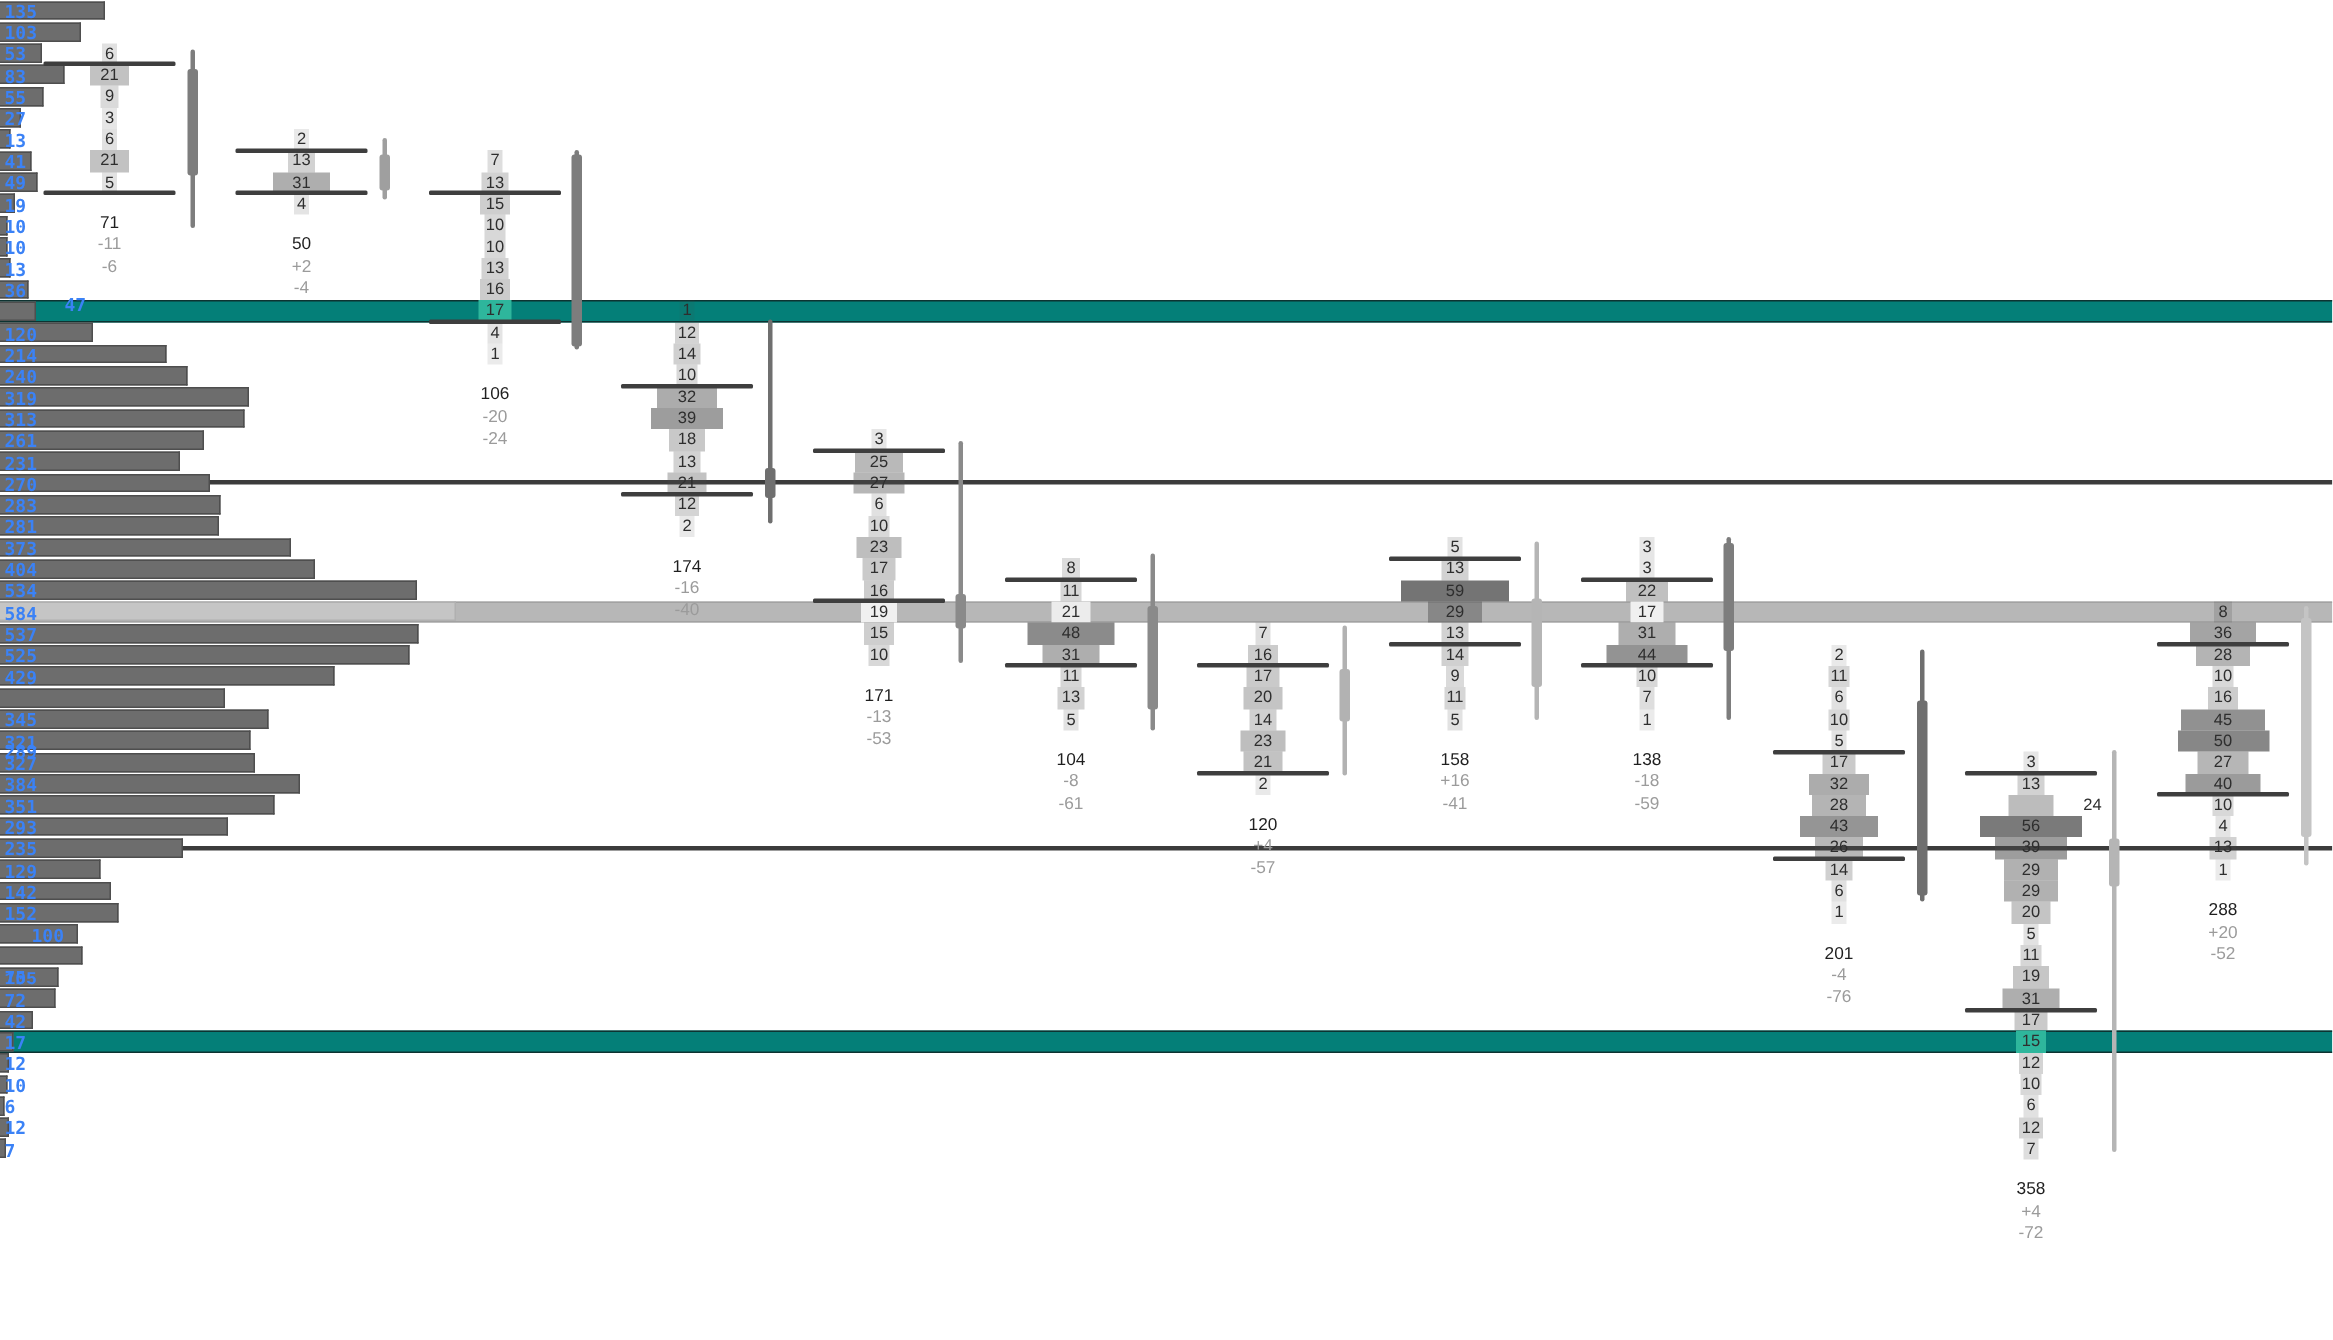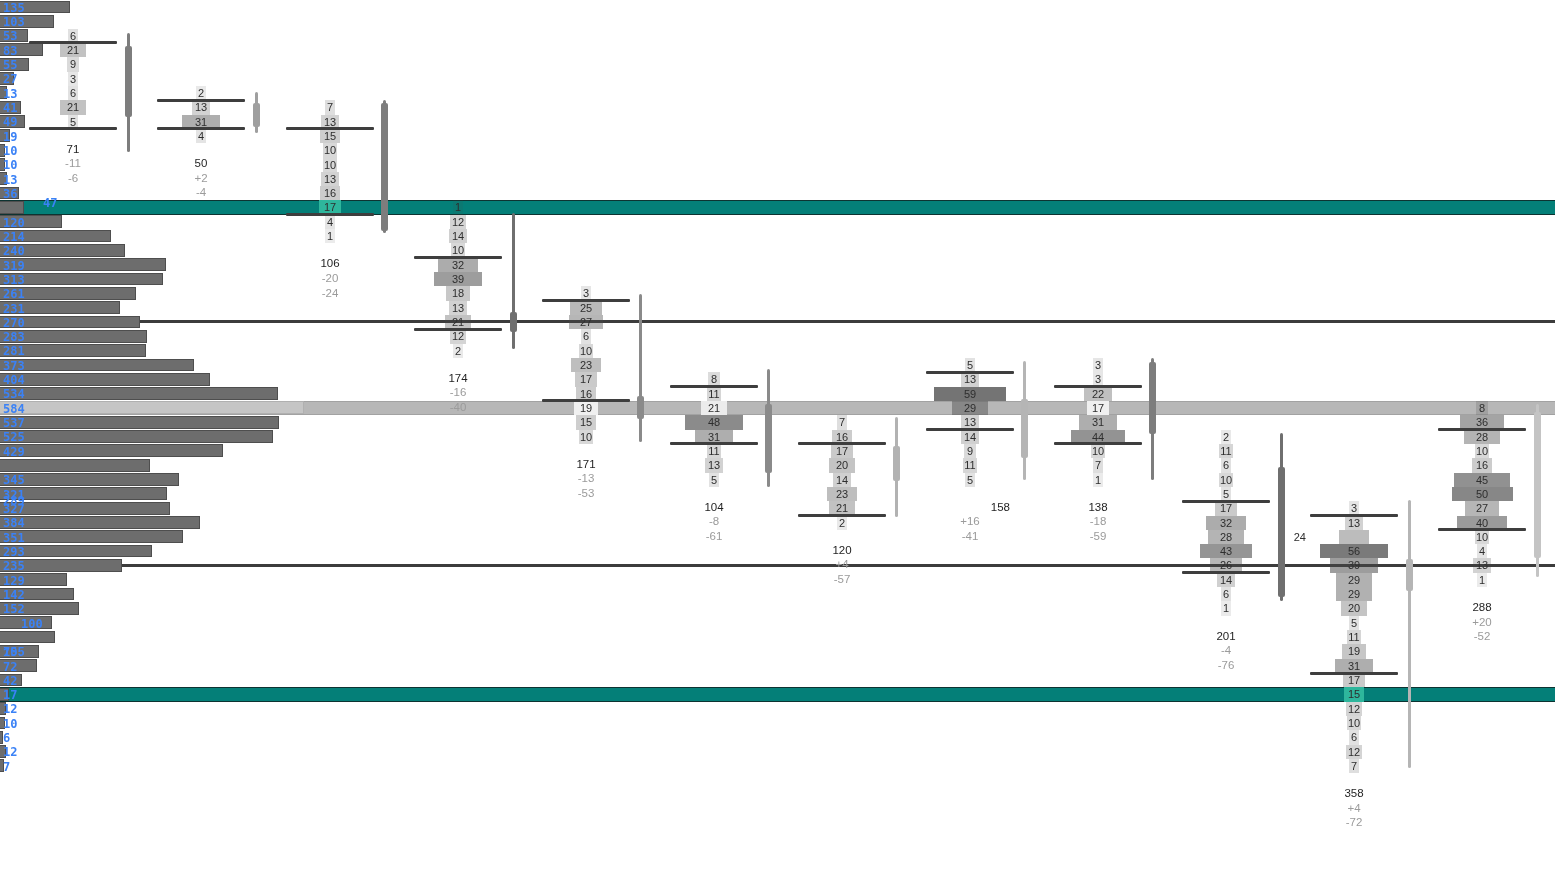--- a/index.html
+++ b/index.html
@@ -317,21 +317,21 @@
     <div class="cellbg" style="top: 443.92px; height: 14.32px; left: 963.69px; width: 12.62px; background: rgba(70, 70, 70, 0.2);"></div>
     <div class="celltext" style="top: 443.92px; left: 945px; width: 50px; color: rgb(46, 46, 46);">9</div>
     <div class="cellbg" style="top: 458.24px; height: 14.32px; left: 962.51px; width: 14.98px; background: rgba(70, 70, 70, 0.22);"></div>
     <div class="celltext" style="top: 458.24px; left: 945px; width: 50px; color: rgb(46, 46, 46);">11</div>
     <div class="cellbg" style="top: 472.56px; height: 14.32px; left: 965px; width: 10px; background: rgba(70, 70, 70, 0.157);"></div>
     <div class="celltext" style="top: 472.56px; left: 945px; width: 50px; color: rgb(46, 46, 46);">5</div>
     <div class="valine" style="top: 370.82px; left: 926px; width: 88px; background: rgb(62, 62, 62);"></div>
     <div class="valine" style="top: 428.1px; left: 926px; width: 88px; background: rgb(62, 62, 62);"></div>
     <div class="rbar" style="left: 1022.5px; width: 3px; top: 361px; height: 119px; background: rgb(181, 181, 181);"></div>
     <div class="rbar" style="left: 1020.5px; width: 7px; top: 399px; height: 59px; background: rgb(181, 181, 181);"></div>
-    <div class="sumline" style="top: 499.768px; left: 930px; width: 80px; color: rgb(31, 31, 31); text-align: right;">158</div>
+    <div class="sumline" style="top: 499.768px; left: 930px; width: 80px; color: rgb(31, 31, 31);">158</div>
     <div class="sumline" style="top: 514.368px; left: 930px; width: 80px; color: rgb(155, 155, 155);">+16</div>
     <div class="sumline" style="top: 528.968px; left: 930px; width: 80px; color: rgb(155, 155, 155);">-41</div>
     <div class="cellbg" style="top: 358px; height: 14.32px; left: 1093px; width: 10px; background: rgba(70, 70, 70, 0.133);"></div>
     <div class="celltext" style="top: 358px; left: 1073px; width: 50px; color: rgb(46, 46, 46);">3</div>
     <div class="cellbg" style="top: 372.32px; height: 14.32px; left: 1093px; width: 10px; background: rgba(70, 70, 70, 0.133);"></div>
     <div class="celltext" style="top: 372.32px; left: 1073px; width: 50px; color: rgb(46, 46, 46);">3</div>
     <div class="cellbg" style="top: 386.64px; height: 14.32px; left: 1084.02px; width: 27.96px; background: rgba(70, 70, 70, 0.34);"></div>
     <div class="celltext" style="top: 386.64px; left: 1073px; width: 50px; color: rgb(46, 46, 46);">22</div>
     <div class="cellbg" style="top: 400.96px; height: 14.32px; left: 1086.97px; width: 22.06px; background: rgb(240, 240, 240);"></div>
     <div class="celltext" style="top: 400.96px; left: 1073px; width: 50px; color: rgb(46, 46, 46);">17</div>
@@ -383,21 +383,21 @@
     <div class="rbar" style="left: 1279.5px; width: 3px; top: 433px; height: 168px; background: rgb(111, 111, 111);"></div>
     <div class="rbar" style="left: 1277.5px; width: 7px; top: 467px; height: 130px; background: rgb(111, 111, 111);"></div>
     <div class="sumline" style="top: 628.648px; left: 1186px; width: 80px; color: rgb(31, 31, 31);">201</div>
     <div class="sumline" style="top: 643.248px; left: 1186px; width: 80px; color: rgb(155, 155, 155);">-4</div>
     <div class="sumline" style="top: 657.848px; left: 1186px; width: 80px; color: rgb(155, 155, 155);">-76</div>
     <div class="cellbg" style="top: 501.2px; height: 14.32px; left: 1349px; width: 10px; background: rgba(70, 70, 70, 0.133);"></div>
     <div class="celltext" style="top: 501.2px; left: 1329px; width: 50px; color: rgb(46, 46, 46);">3</div>
     <div class="cellbg" style="top: 515.52px; height: 14.32px; left: 1345.33px; width: 17.34px; background: rgba(70, 70, 70, 0.243);"></div>
     <div class="celltext" style="top: 515.52px; left: 1329px; width: 50px; color: rgb(46, 46, 46);">13</div>
     <div class="cellbg" style="top: 529.84px; height: 14.32px; left: 1338.84px; width: 30.32px; background: rgba(70, 70, 70, 0.365);"></div>
-    <div class="celltext" style="top: 529.84px; left: 1256px; width: 50px; color: rgb(46, 46, 46); text-align: right;">24</div>
+    <div class="celltext" style="top: 529.84px; left: 1370px; width: 50px; color: rgb(46, 46, 46);">24</div>
     <div class="cellbg" style="top: 544.16px; height: 14.32px; left: 1319.96px; width: 68.08px; background: rgba(70, 70, 70, 0.718);"></div>
     <div class="celltext" style="top: 544.16px; left: 1329px; width: 50px; color: rgb(46, 46, 46);">56</div>
     <div class="cellbg" style="top: 558.48px; height: 14.32px; left: 1329.99px; width: 48.02px; background: rgba(70, 70, 70, 0.53);"></div>
     <div class="celltext" style="top: 558.48px; left: 1329px; width: 50px; color: rgb(46, 46, 46);">39</div>
     <div class="cellbg" style="top: 572.8px; height: 14.32px; left: 1335.89px; width: 36.22px; background: rgba(70, 70, 70, 0.42);"></div>
     <div class="celltext" style="top: 572.8px; left: 1329px; width: 50px; color: rgb(46, 46, 46);">29</div>
     <div class="cellbg" style="top: 587.12px; height: 14.32px; left: 1335.89px; width: 36.22px; background: rgba(70, 70, 70, 0.42);"></div>
     <div class="celltext" style="top: 587.12px; left: 1329px; width: 50px; color: rgb(46, 46, 46);">29</div>
     <div class="cellbg" style="top: 601.44px; height: 14.32px; left: 1341.2px; width: 25.6px; background: rgba(70, 70, 70, 0.32);"></div>
     <div class="celltext" style="top: 601.44px; left: 1329px; width: 50px; color: rgb(46, 46, 46);">20</div>

